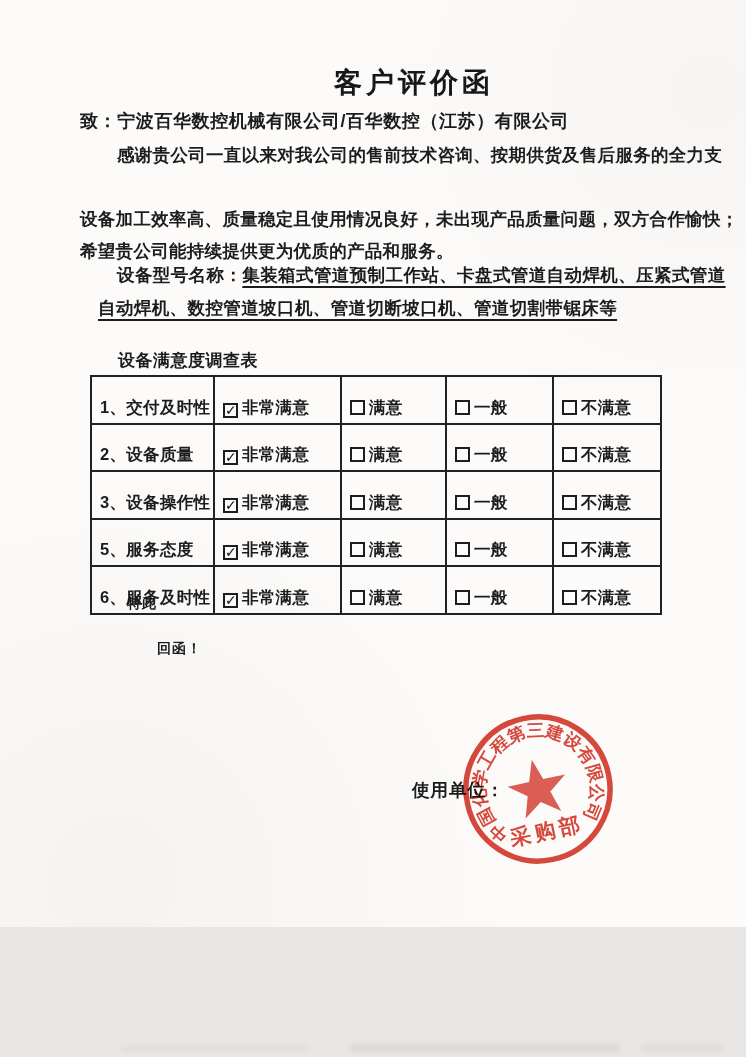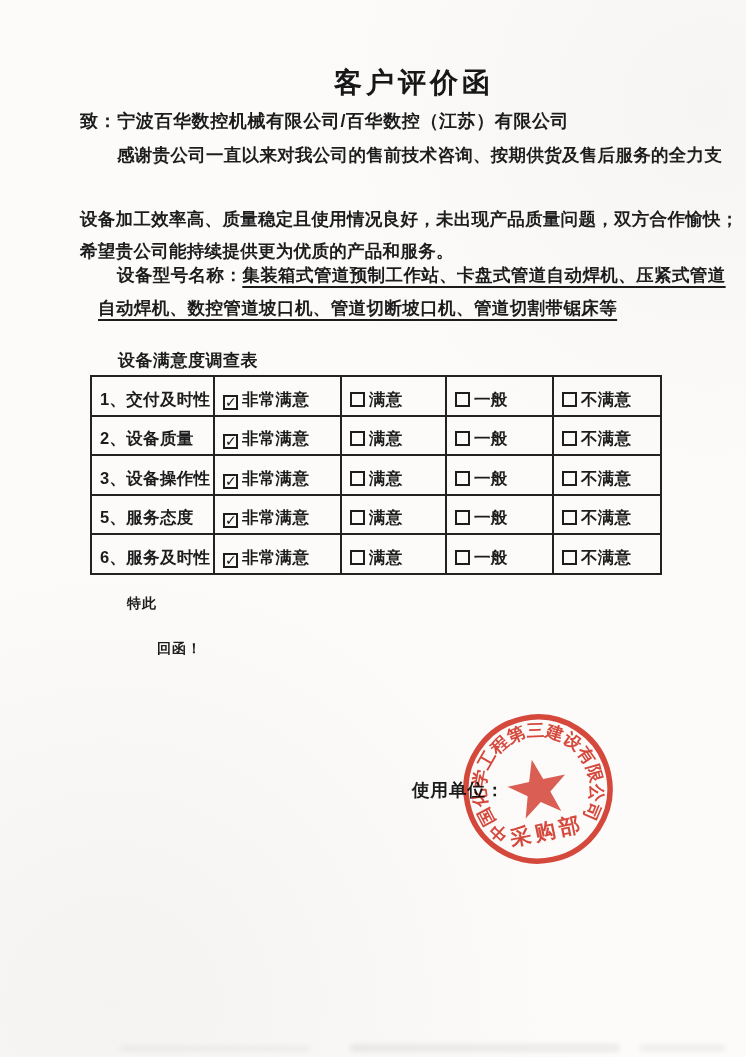--- a/index.html
+++ b/index.html
@@ -3,21 +3,21 @@
 <meta charset="utf-8">
 <style>
   html,body{margin:0;padding:0;}
   body{
     width:746px;height:1057px;
     background:#e9e7e6;
     font-family:"Liberation Sans","DejaVu Sans",sans-serif;
     overflow:hidden;
   }
   .page{
-    position:relative;width:746px;height:1057px;
+    position:relative;width:746px;height:927px;
     background:
       radial-gradient(circle at 15% 95%, rgba(190,185,183,.12), transparent 40%),
       radial-gradient(circle at 95% 10%, rgba(200,196,194,.10), transparent 35%),
       #fcfbfa;
     color:#1c1c1c;
   }
   .abs{position:absolute;white-space:nowrap;}
   .doc-title{
     left:82px;right:0;top:64px;text-align:center;
     font-size:28px;font-weight:700;letter-spacing:4px;color:#171717;
@@ -28,21 +28,21 @@
   .equip-line{font-size:17.5px;font-weight:700;letter-spacing:.4px;}
   .u{text-decoration:underline;text-decoration-thickness:1.6px;text-underline-offset:5px;}
   .survey-title{left:118px;top:349px;font-size:17px;font-weight:700;letter-spacing:.5px;}
   table.survey{
     position:absolute;left:90px;top:375px;width:570px;
     border-collapse:collapse;table-layout:fixed;
   }
   table.survey td{
     border:2px solid #222;height:29.5px;
     font-size:16.5px;font-weight:700;letter-spacing:.3px;
-    padding:8px 0 0 8px;vertical-align:middle;white-space:nowrap;overflow:hidden;margin-top:13px;
+    padding:16px 0 0 8px;vertical-align:middle;white-space:nowrap;overflow:hidden;margin-top:13px;
   }
   col.c1{width:123px;} col.c2{width:127px;} col.c3{width:105px;} col.c4{width:107px;} col.c5{width:108px;}
   .cb{
     display:inline-block;box-sizing:border-box;width:15px;height:15px;
     border:2px solid #1d1d1d;margin-right:4px;vertical-align:-2px;
     font-size:14px;line-height:11px;text-align:center;font-weight:700;color:#111;
   }
   .closing{font-size:14px;font-weight:700;letter-spacing:1px;}
   .sig-label{left:412px;top:778px;font-size:17.5px;font-weight:700;letter-spacing:1px;}
   .date-line{left:444px;top:818px;font-size:20px;font-weight:600;letter-spacing:1.5px;color:#181818;}

